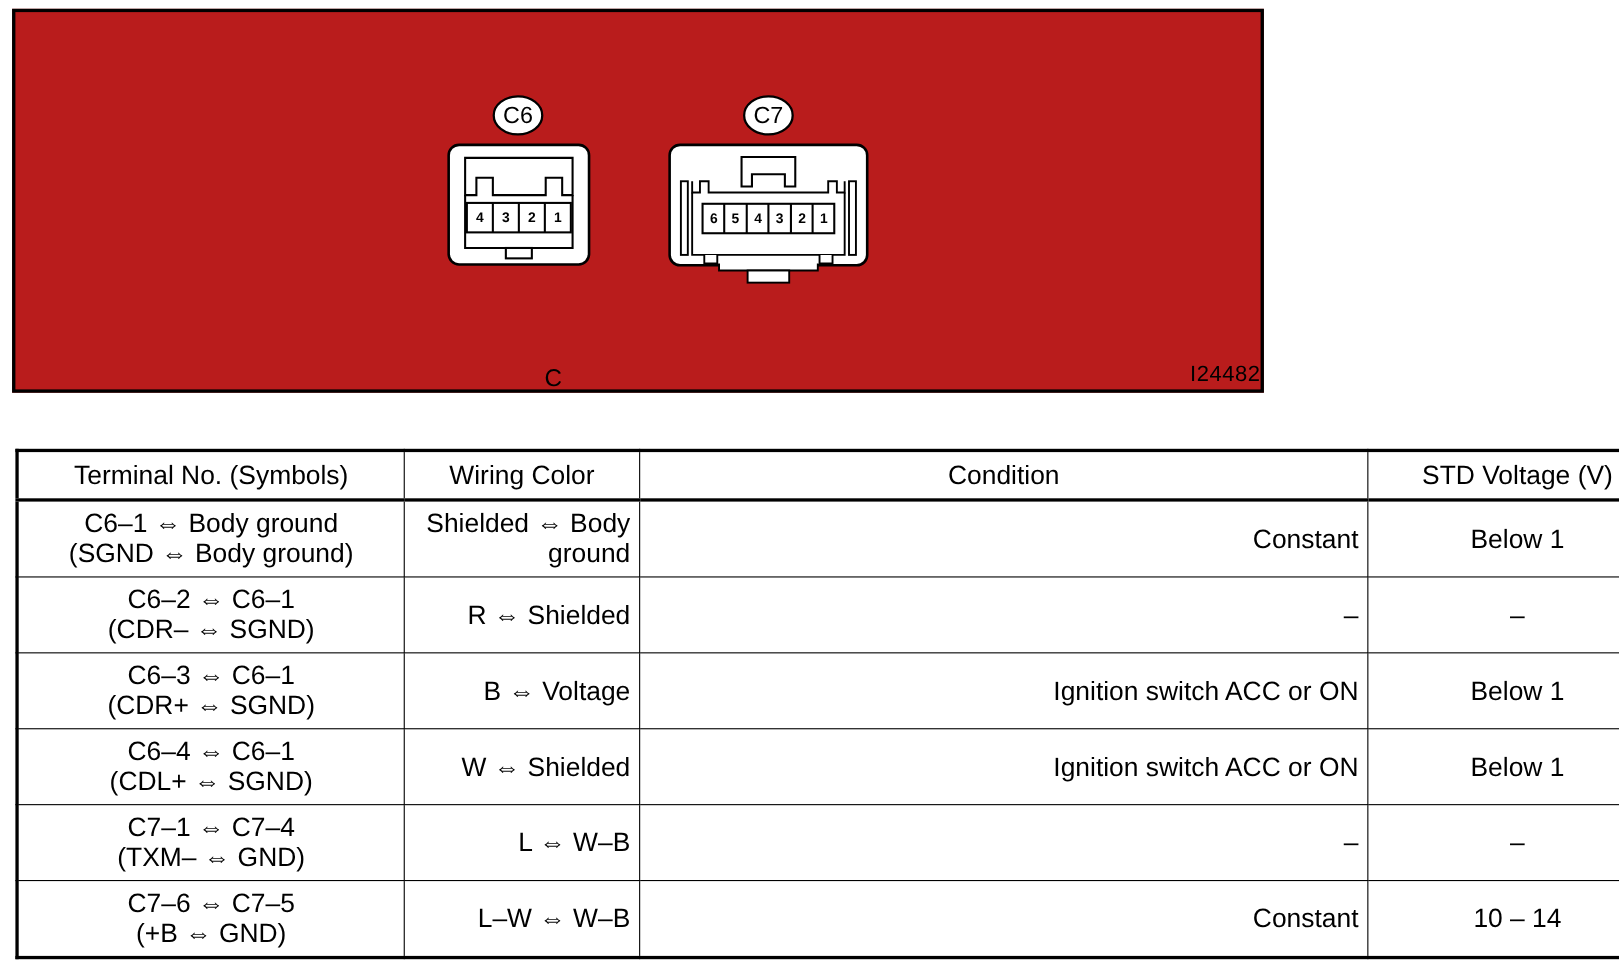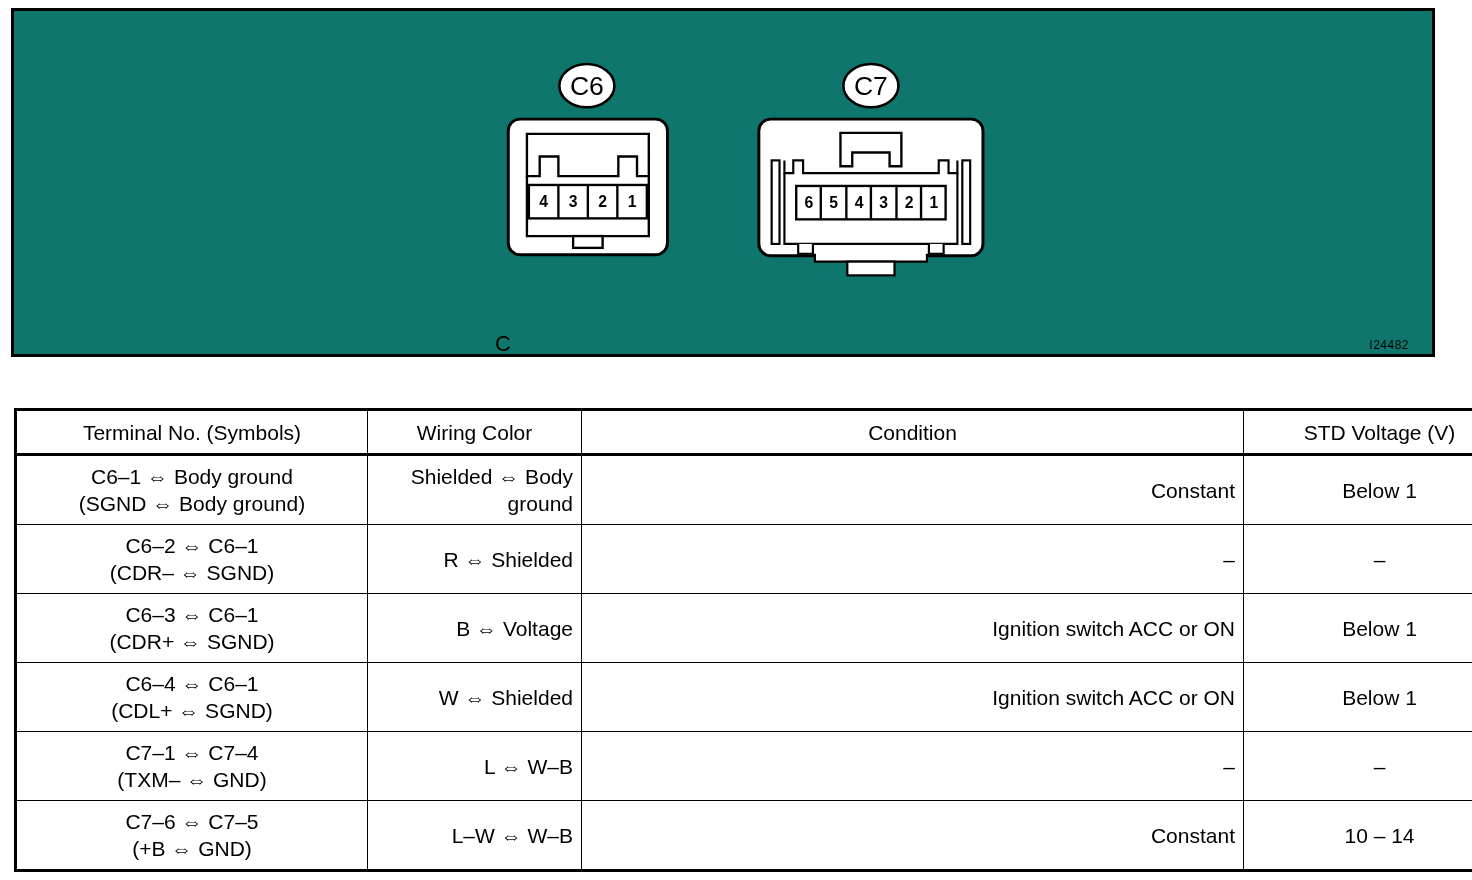--- a/index.html
+++ b/index.html
@@ -14,25 +14,25 @@
     color: #000000;
     position: relative;
     overflow: hidden;
   }
 
   
   #figure-panel {
     position: absolute;
     left: 11px;
     top: 8px;
-    width: 1424px;
+    width: 1138px;
     height: 349px;
     border: 3px solid #000;
     box-sizing: border-box;
-    background: #0f766e;
+    background: #b91c1c;
   }
   #connector-stage {
     position: absolute;
     left: 0;
     top: 0;
     width: 100%;
     height: 100%;
   }
   .conn-label-text {
     font-family: "Liberation Sans", sans-serif;
@@ -51,41 +51,41 @@
   }
   #figure-caption-inner {
     position: absolute;
     left: 481px;
     top: 322px;
     font-size: 22px;
     line-height: 22px;
   }
   #figure-ref-id {
     position: absolute;
-    right: 23px;
+    right: 0;
     bottom: 2px;
-    font-size: 12px;
+    font-size: 20px;
     letter-spacing: 0.5px;
   }
 
   
   #spec-table {
     position: absolute;
     left: 14px;
     top: 408px;
     width: 1431px;
     border-collapse: collapse;
     table-layout: fixed;
     background: #fff;
   }
   #spec-table th,
   #spec-table td {
     border: 1px solid #000;
     font-weight: normal;
-    font-size: 21px;
+    font-size: 24px;
     padding: 0 8px;
     vertical-align: middle;
     line-height: 27px;
   }
   
   #spec-table {
     border: 3px solid #000;
     box-sizing: border-box;
   }
   #spec-table thead th {

